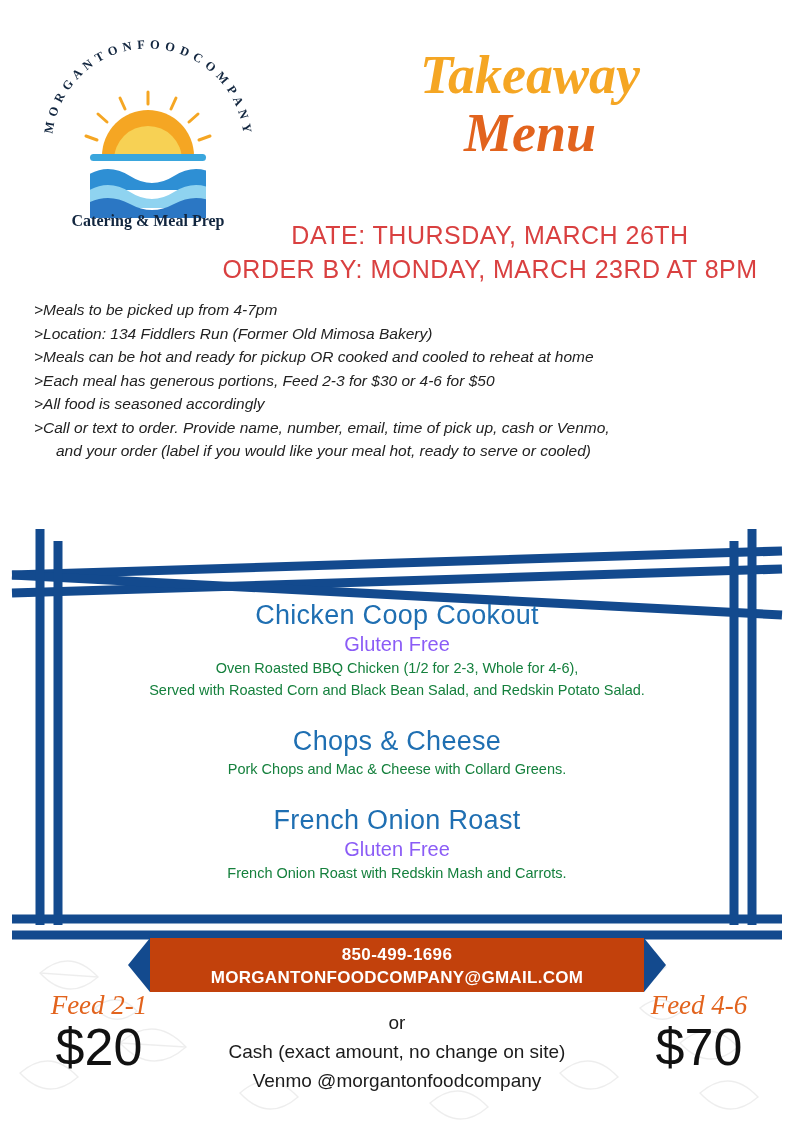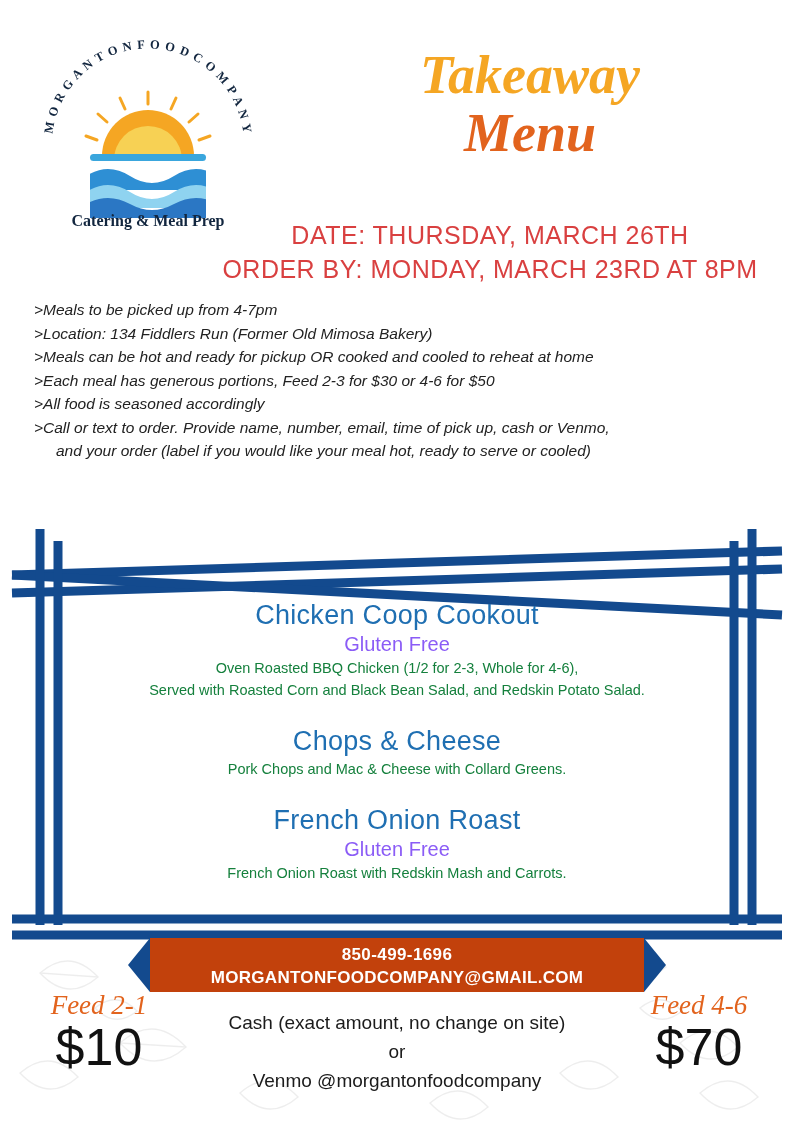--- a/index.html
+++ b/index.html
@@ -227,27 +227,27 @@
       <path d="M640,75 q22,-18 42,3 q-22,18 -42,-3 Z"></path>
     </g>
   </svg>
 
   <div class="banner">
     <div class="phone">850-499-1696</div>
     <div class="email">MORGANTONFOODCOMPANY@GMAIL.COM</div>
   </div>
 
   <div class="pay">
+    <div>or</div>
     <div>Cash (exact amount, no change on site)</div>
-    <div>or</div>
     <div>Venmo @morgantonfoodcompany</div>
   </div>
 
   <div class="priceL">
     <div class="feed">Feed 2-1</div>
-    <div class="amount">$10</div>
+    <div class="amount">$20</div>
   </div>
   <div class="priceR">
     <div class="feed">Feed 4-6</div>
     <div class="amount">$70</div>
   </div>
 
 </div>
 
 </body></html>

